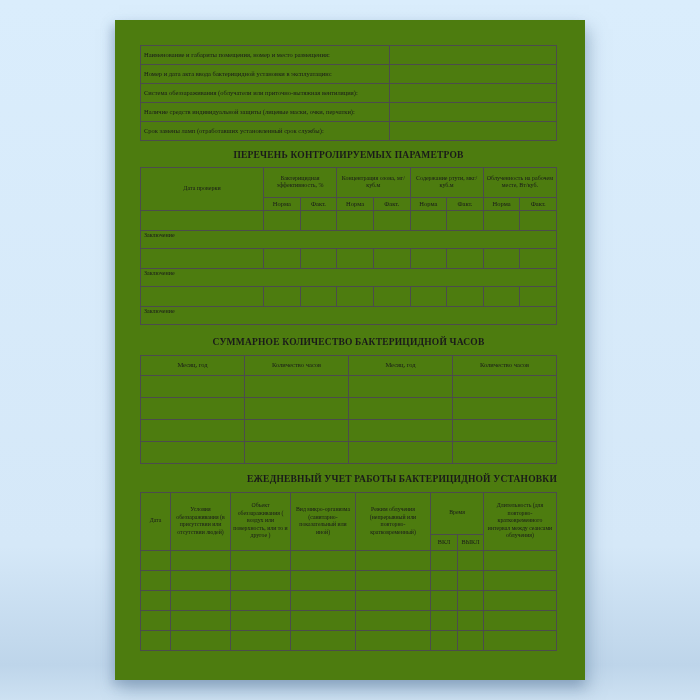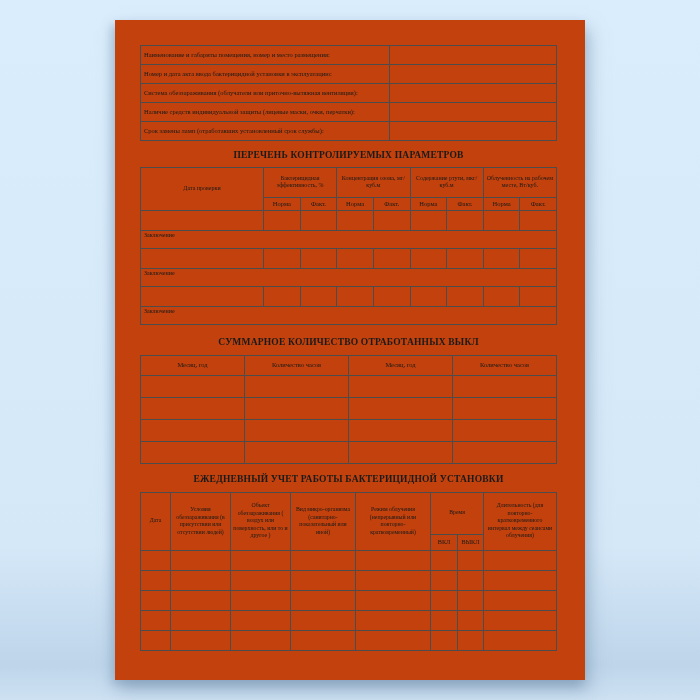--- a/index.html
+++ b/index.html
@@ -4,39 +4,39 @@
 <style>
   * { margin:0; padding:0; box-sizing:border-box; }
   html,body { width:700px; height:700px; overflow:hidden; }
   body {
     background: linear-gradient(180deg, #daedfc 0%, #d5e8f8 78%, #bed5ea 95%, #cde1f2 100%);
     font-family: "Liberation Serif", "DejaVu Serif", serif;
     color:#1a1a1a;
   }
   .paper {
     position:absolute; left:115px; top:20px; width:470px; height:660px;
-    background:#c2410c;
+    background:#4d7c0f;
     box-shadow: -4px 5px 9px rgba(115,145,175,.38), 4px 9px 16px rgba(105,135,165,.5);
     padding: 25px 28px 16px 25px;
   }
   table { border-collapse:collapse; width:100%; table-layout:fixed; }
   td { border:1px solid #4c4c4c; vertical-align:middle; overflow:hidden; }
 
   
   .info-table td { height:19px; font-size:6.5px; line-height:1.2; }
   .info-table td.lbl { padding:1px 3px; text-align:left; }
   .info-table td.val { }
 
   .section-title {
     text-align:center; font-weight:bold; font-size:9.5px; line-height:1.25;
     letter-spacing:.2px;
   }
   .t1 { margin:9px 0 5px 0; }
   .t2 { margin:12px 0 6px 0; }
-  .t3 { margin:10px 0 6px 0; }
+  .t3 { margin:10px 0 6px 0;text-align:right; }
 
   
   .params-table td { font-size:6px; text-align:center; line-height:1.25; padding:1px 2px; }
   .params-table tr.g-row td { height:30px; }
   .params-table tr.s-row td { height:13px; font-size:6.5px; }
   .params-table tr.p-data td { height:20px; }
   .params-table tr.p-concl td { height:18px; text-align:left; vertical-align:top; padding:1px 3px; font-size:6px; }
 
   
   .hours-table td { font-size:6.5px; text-align:center; line-height:1.2; }
@@ -154,21 +154,21 @@
           <td></td>
           <td></td>
         </tr>
         <tr class="p-concl">
           <td colspan="9">Заключение</td>
         </tr>
       </tbody>
   </table>
 
   <div class="section-title t2">
-    <div>СУММАРНОЕ КОЛИЧЕСТВО ОТРАБОТАННЫХ ВЫКЛ</div>
+    <div>СУММАРНОЕ КОЛИЧЕСТВО БАКТЕРИЦИДНОЙ ЧАСОВ</div>
   </div>
 
   <table class="hours-table">
     <colgroup>
         <col>
         <col>
         <col>
         <col>
       </colgroup>
     <tbody id="hours-body">

